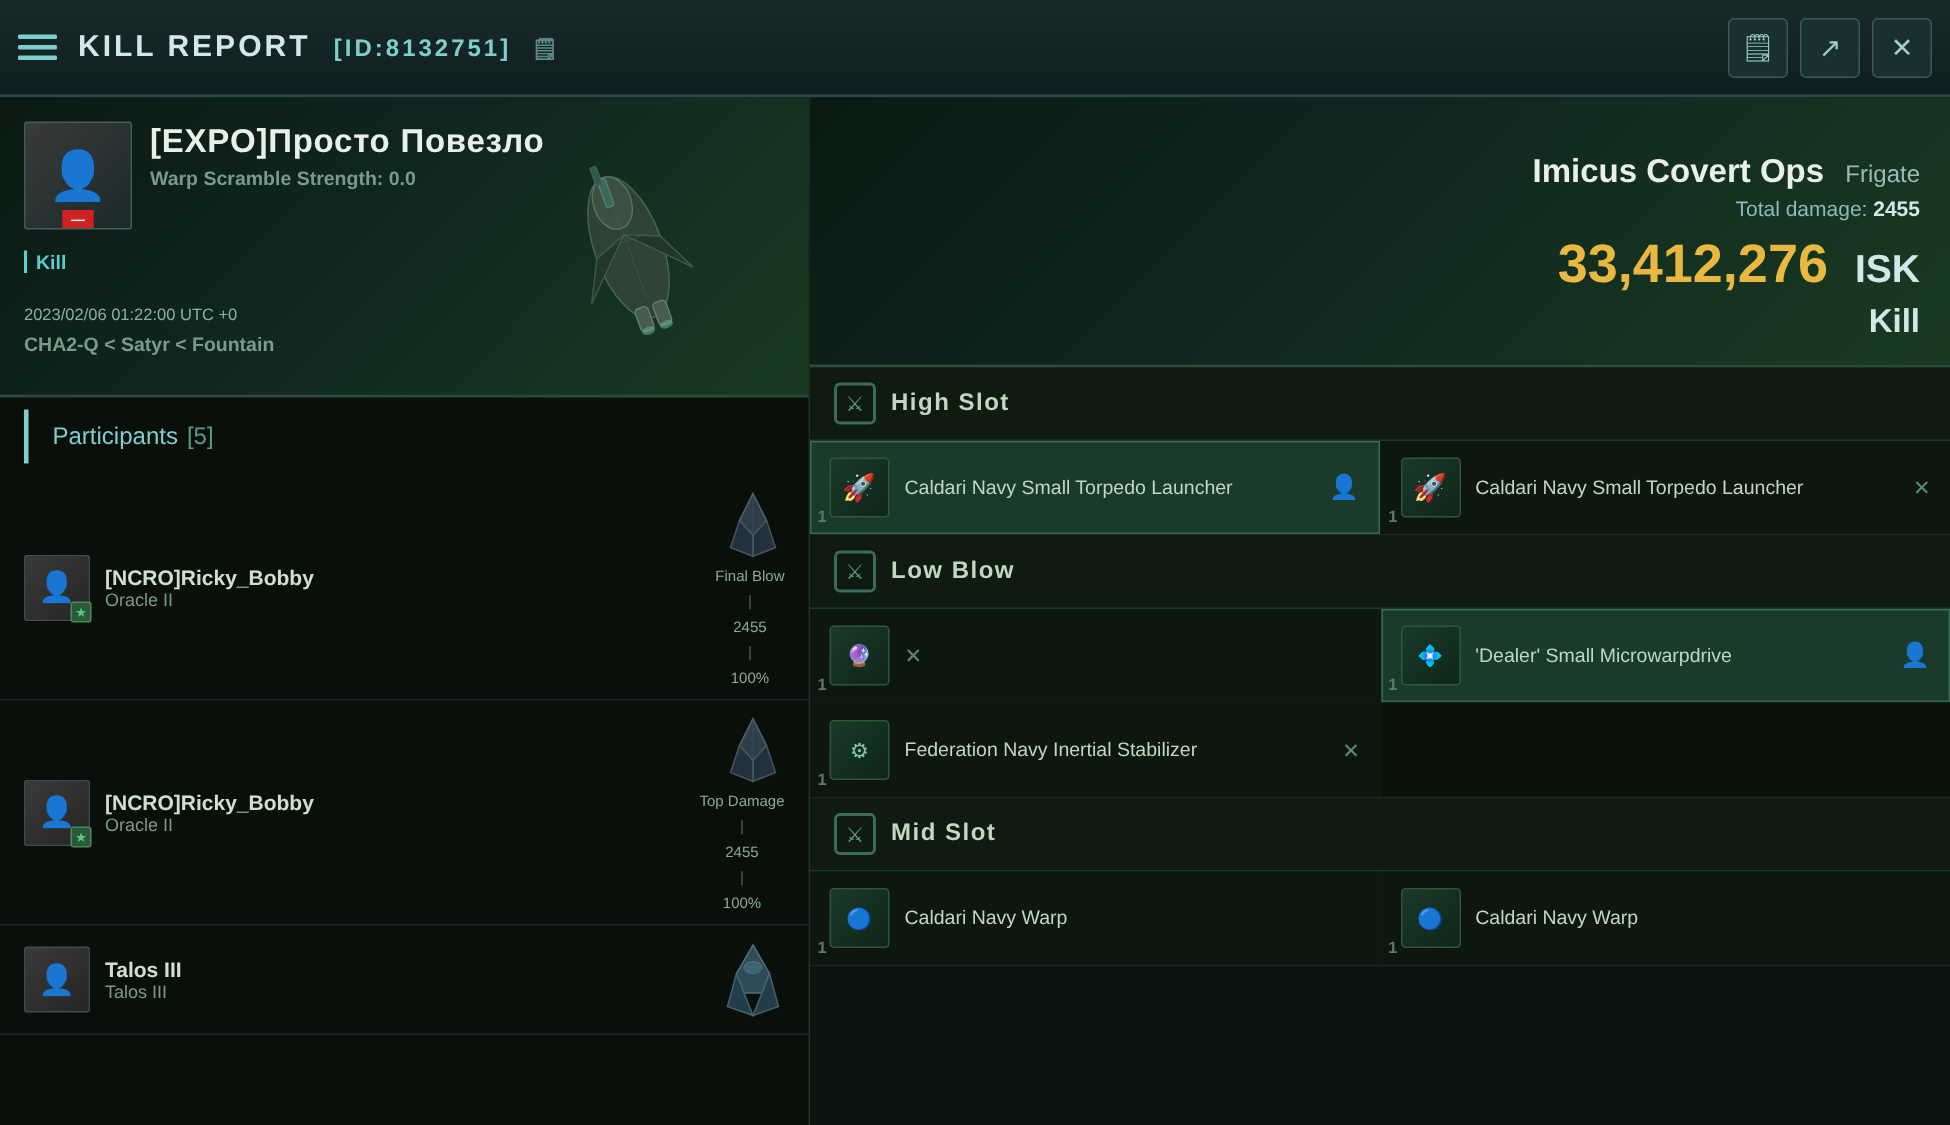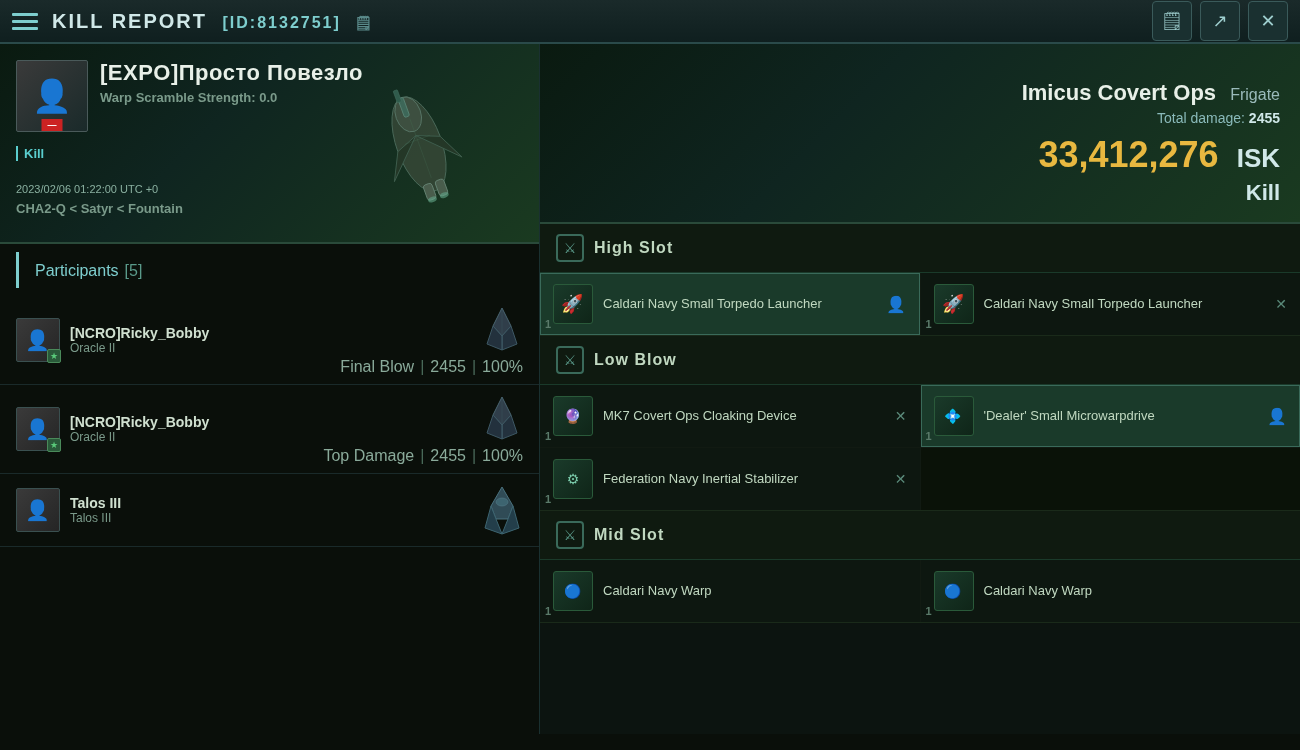--- a/index.html
+++ b/index.html
@@ -11,21 +11,21 @@
       font-family: 'Segoe UI', Arial, sans-serif;
       color: #ccc;
     }
 
     
     .header {
       display: flex;
       align-items: center;
       background: linear-gradient(180deg, #1a2a2a 0%, #0f1f1f 100%);
       border-bottom: 2px solid #2a4a4a;
-      height: 44px;
+      height: 65px;
       padding: 0 12px;
     }
     .header-menu-icon {
       display: flex;
       flex-direction: column;
       gap: 4px;
       margin-right: 14px;
       cursor: pointer;
     }
     .header-menu-icon span {
@@ -239,22 +239,23 @@
     }
     .p-ship {
       font-size: 12px;
       color: #7a9a8a;
     }
     .p-stats-row {
       display: flex;
       align-items: center;
       justify-content: flex-end;
       gap: 6px;
-      font-size: 16px;
+      font-size: 10px;
       color: #8aaa9a;
+      flex-direction: column;
     }
     .p-divider {
       color: #4a6a5a;
     }
 
     
     .right-panel {
       flex: 1;
       display: flex;
       flex-direction: column;
@@ -621,21 +622,20 @@
       <div class="slot-section">
         <div class="slot-header">
           <div class="slot-icon">⚔</div>
           <div class="slot-title">Low Blow</div>
         </div>
         <div class="slot-items">
 
           <div class="slot-item">
             <span class="slot-num">1</span>
             <div class="slot-item-icon" style="font-size:14px;">🔮</div>
-            <div class="slot-item-name">MK7 Covert Ops Cloaking Device</div>
             <div class="slot-item-action">✕</div>
           </div>
 
           <div class="slot-item" style="background:#1a3a2a; border-color:#3a6a5a;">
             <span class="slot-num">1</span>
             <div class="slot-item-icon" style="font-size:14px; color:#aae0ff;">💠</div>
             <div class="slot-item-name">'Dealer' Small Microwarpdrive</div>
             <div class="slot-item-person">👤</div>
           </div>
 

